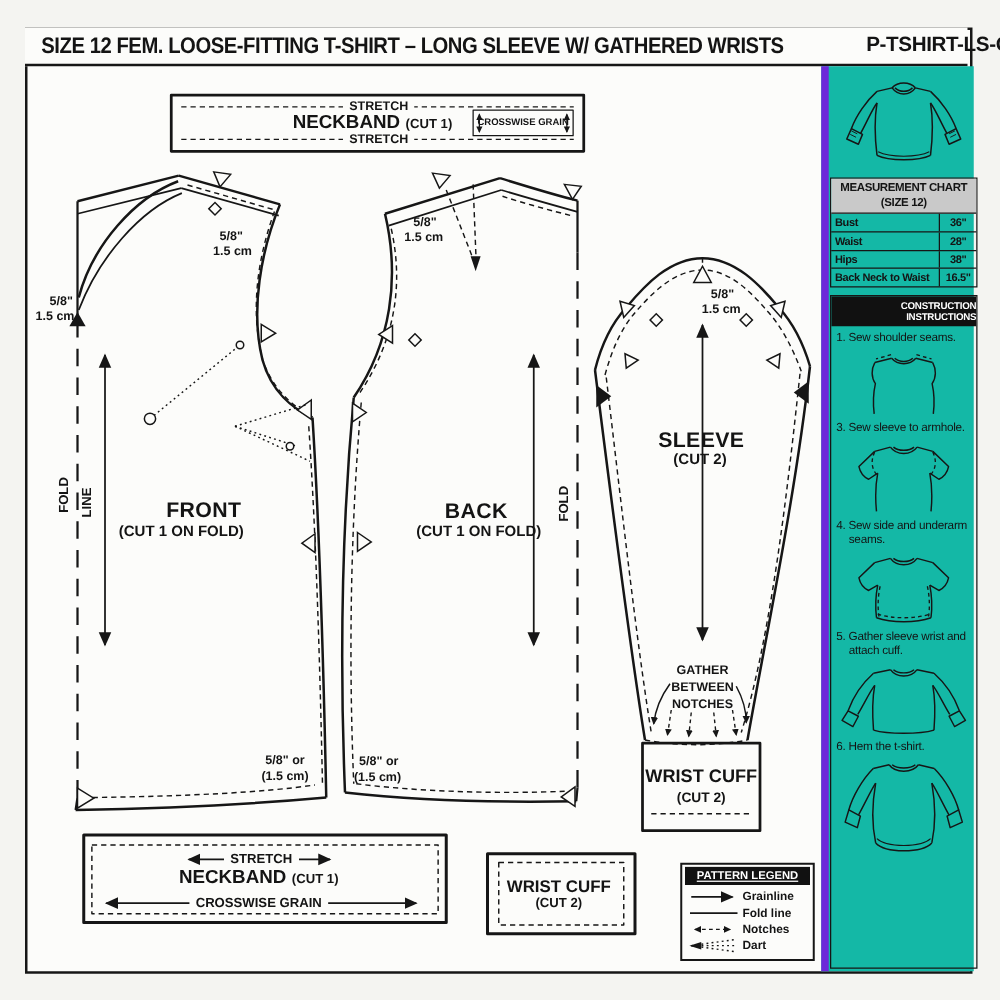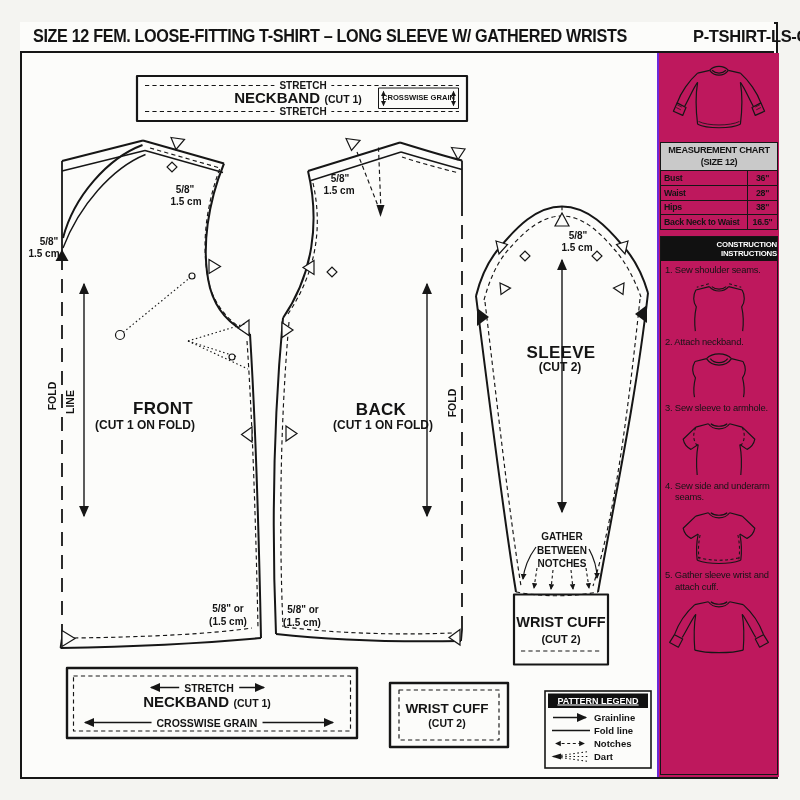--- a/index.html
+++ b/index.html
@@ -18,21 +18,21 @@
   .folddash{stroke-dasharray:14 9;}
   .notch{fill:#fcfcfa;stroke:#161616;stroke-width:1.2;}
   .blk{fill:#161616;stroke:none;}
   .lbl{position:absolute;transform:translate(-50%,-50%);white-space:nowrap;color:#141414;font-weight:bold;line-height:1;}
   .vert{transform:translate(-50%,-50%) rotate(-90deg);}
   .bg{background:#fcfcfa;padding:0 5px;}
   .f7{font-size:7.6px;} .f10{font-size:10px;} .f105{font-size:10.5px;} .f11{font-size:11px;}
   .f12{font-size:12px;} .f135{font-size:13.5px;} .f145{font-size:14.5px;} .f15{font-size:15px;} .f17{font-size:17px;letter-spacing:.3px;}
   .white{color:#fff;text-decoration:underline;}
   
-  .sidebar{position:absolute;left:657px;top:53px;width:122px;height:724px;border-left:2px solid #6d28d9;box-sizing:border-box;background:#be185d;}
+  .sidebar{position:absolute;left:657px;top:53px;width:122px;height:724px;border-left:6px solid #6d28d9;box-sizing:border-box;background:#14b8a6;}
   .shirt-top{position:absolute;left:4px;top:8px;}
   .mchart{position:absolute;left:1px;top:89px;width:116px;border:1.5px solid #161616;font-size:8.8px;font-weight:bold;letter-spacing:-0.3px;}
   .mchart-head{background:#c9c9c9;text-align:center;padding:2px 0 2px;border-bottom:1.5px solid #161616;line-height:1.25;font-size:9.2px;}
   .mrow{display:flex;border-bottom:1px solid #161616;height:13.8px;align-items:center;}
   .mrow:last-child{border-bottom:none;}
   .mlabel{flex:1;padding-left:3px;}
   .mval{width:29px;border-left:1px solid #161616;text-align:center;align-self:stretch;display:flex;align-items:center;justify-content:center;}
   .cpanel{position:absolute;left:1px;top:183px;width:118px;height:539px;border:1.5px solid #161616;box-sizing:border-box;overflow:hidden;}
   .cpanel-head{background:#111;color:#fff;font-weight:bold;font-size:7.8px;letter-spacing:-0.2px;text-align:right;padding:3px 0;}
   .step-text{font-size:9.4px;font-weight:normal;letter-spacing:-0.2px;line-height:1.18;padding:3px 2px 0 14px;text-indent:-10px;}
@@ -284,33 +284,20 @@
           <path d="M38,10 C43,16 53,16 58,10"></path>
               <path d="M40.5,10 C44.5,13.5 51.5,13.5 55.5,10"></path>
           <path d="M38,10 L24,13.5 M58,10 L72,13.5"></path>
           <path class="d2" d="M37.5,7 L25,10.5 M58.5,7 L71,10.5"></path>
           <path d="M24,13.5 C21,19 21,26 24.5,31 C22.5,40 22.5,48 23.5,56"></path>
           <path d="M72,13.5 C75,19 75,26 71.5,31 C73.5,40 73.5,48 72.5,56"></path>
         </g>
           </svg>
       </div>
 
-      <div class="step">
-        <div class="step-text">2. Attach neckband.</div>
-        <svg width="96" height="50" viewBox="0 0 96 52">
-            <g class="lw" stroke-width="1.2">
-          <path d="M35,10 C41,19 55,19 61,10"></path>
-              <path d="M35,10 C41,3.5 55,3.5 61,10"></path>
-              <path d="M39,10 C43,15.5 53,15.5 57,10"></path>
-          <path d="M35,10 L23,13 M61,10 L73,13"></path>
-          <path d="M23,13 C20,18.5 20,25 23.5,30 C21.5,38 21.5,45 22.5,50"></path>
-          <path d="M73,13 C76,18.5 76,25 72.5,30 C74.5,38 74.5,45 73.5,50"></path>
-        </g>
-          </svg>
-      </div>
 
       <div class="step">
         <div class="step-text">3. Sew sleeve to armhole.</div>
         <svg width="104" height="62" viewBox="0 0 104 64">
             <g class="lw" stroke-width="1.2">
           <path d="M41,9 C46,16 58,16 63,9"></path>
               <path d="M43.5,9 C47.5,12.5 56.5,12.5 60.5,9"></path>
           <path d="M41,9 L28,12.5 M63,9 L76,12.5"></path>
           <path d="M28,12.5 L15,25 C16,30 19,33.5 23,35.5 L30.5,30.5"></path>
           <path d="M76,12.5 L89,25 C88,30 85,33.5 81,35.5 L73.5,30.5"></path>
@@ -354,15 +341,35 @@
           <path d="M80,11 C89,19 97,31 101,42"></path>
               <path d="M93,45 C87,35 83,26 79,21"></path>
           <path d="M101,42 L106,50 L97,55 L92.5,46.5 z"></path>
           <path d="M31,21 C29,32 29,45 30,58"></path>
               <path d="M79,21 C81,32 81,45 80,58"></path>
           <path d="M30,58 C42,61.5 68,61.5 80,58"></path>
         </g>
           </svg>
       </div>
 
+      <div class="step">
+        <div class="step-text">6. Hem the t-shirt.</div>
+        <svg width="104" height="84" viewBox="0 0 104 86">
+            <g class="lw" stroke-width="1.2">
+          <path d="M40,8 C45,15 59,15 64,8"></path>
+              <path d="M42.5,8 C46.5,11.5 57.5,11.5 61.5,8"></path>
+          <path d="M40,8 L27,11 M64,8 L77,11"></path>
+          <path d="M27,11 C18,20 10,34 7,45"></path>
+              <path d="M15,49 C21,38 25,29 29,23"></path>
+          <path d="M7,45 L4,55 L14,59.5 L16.5,50 z"></path>
+          <path d="M77,11 C86,20 94,34 97,45"></path>
+              <path d="M89,49 C83,38 79,29 75,23"></path>
+          <path d="M97,45 L100,55 L90,59.5 L87.5,50 z"></path>
+          <path d="M29,23 C26,40 26,58 29,72"></path>
+              <path d="M75,23 C78,40 78,58 75,72"></path>
+          <path d="M29,72 C37,80.5 67,80.5 75,72"></path>
+          <path d="M30,68.5 C38,76 66,76 74,68.5" stroke-width="0.9"></path>
+        </g>
+          </svg>
+      </div>
     </div>
   </div>
 </div>
 
 </body></html>

